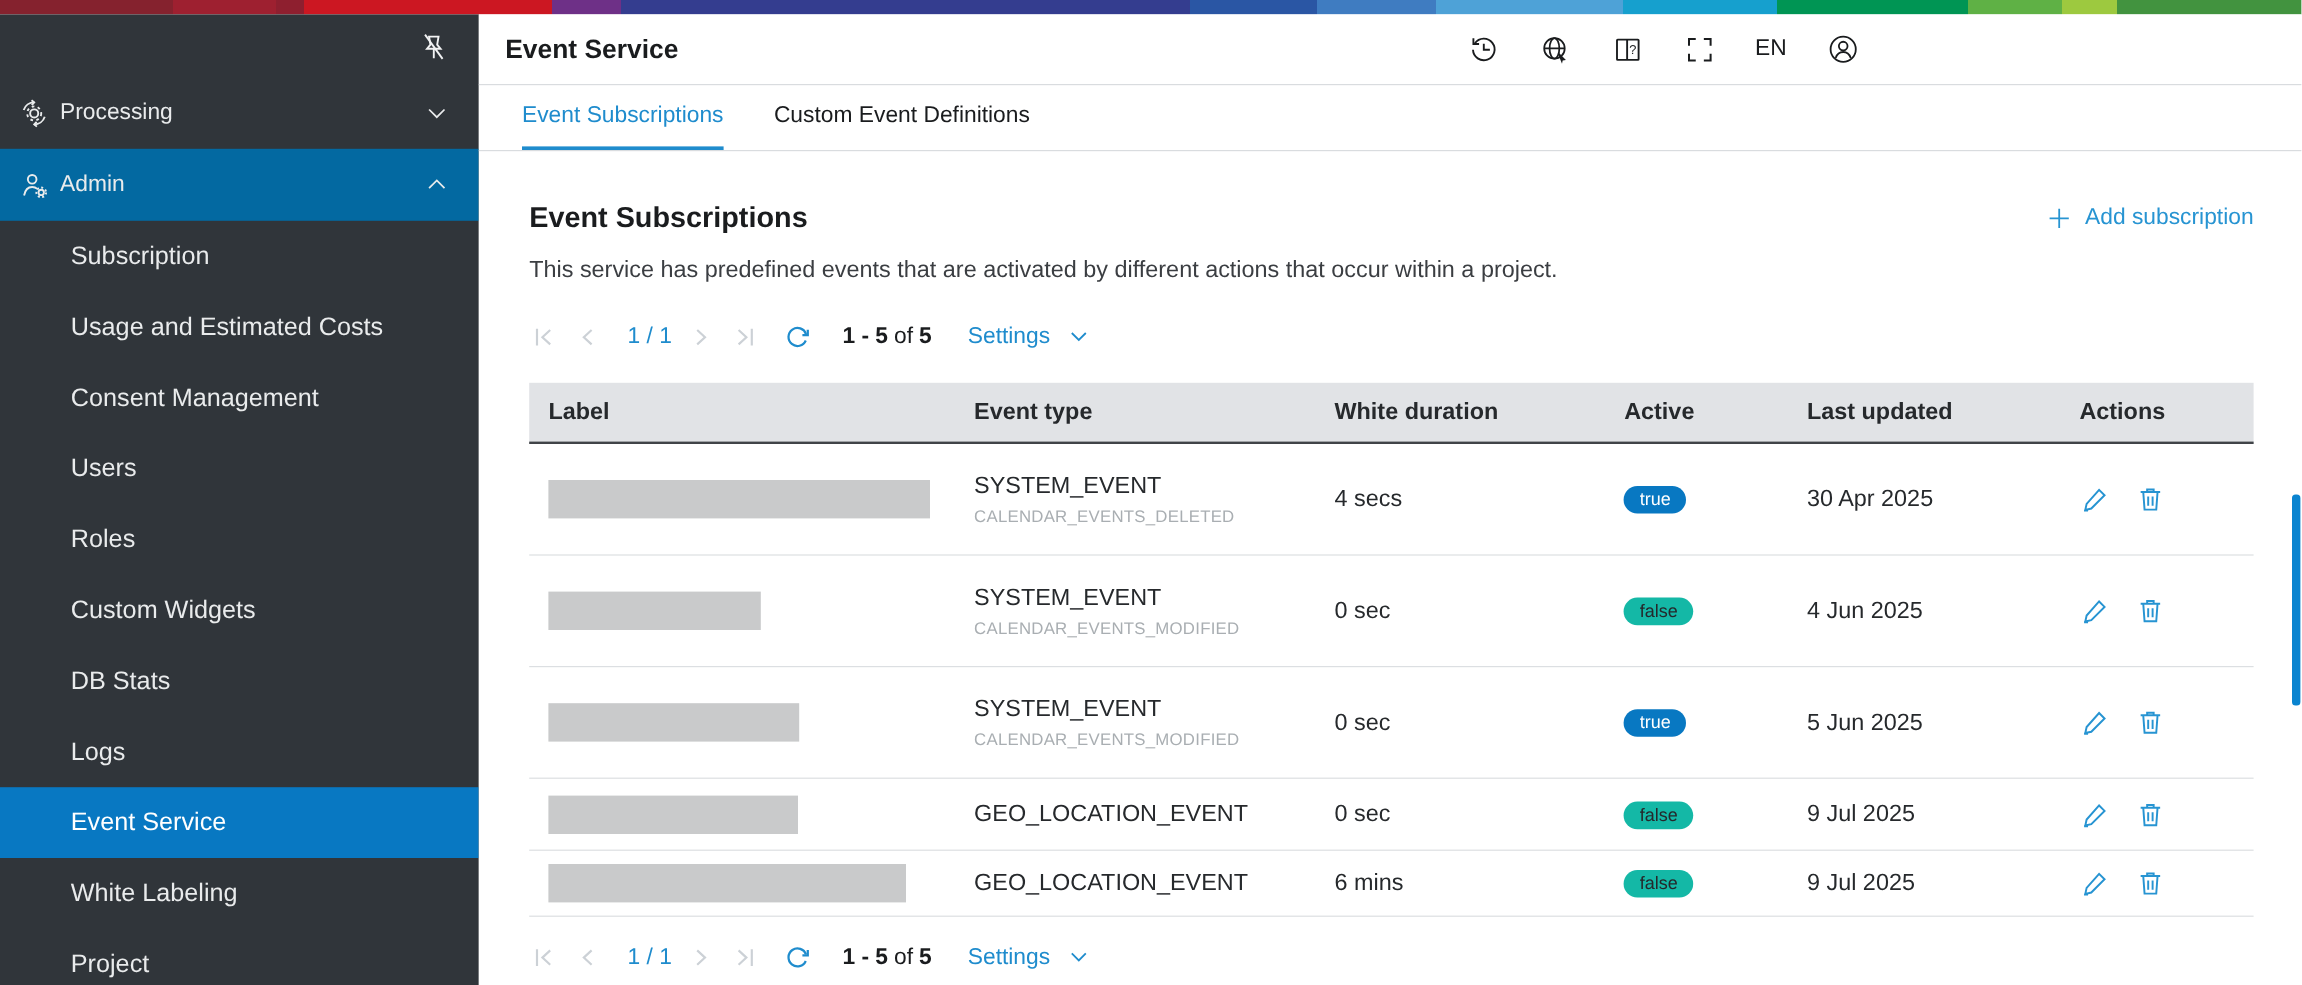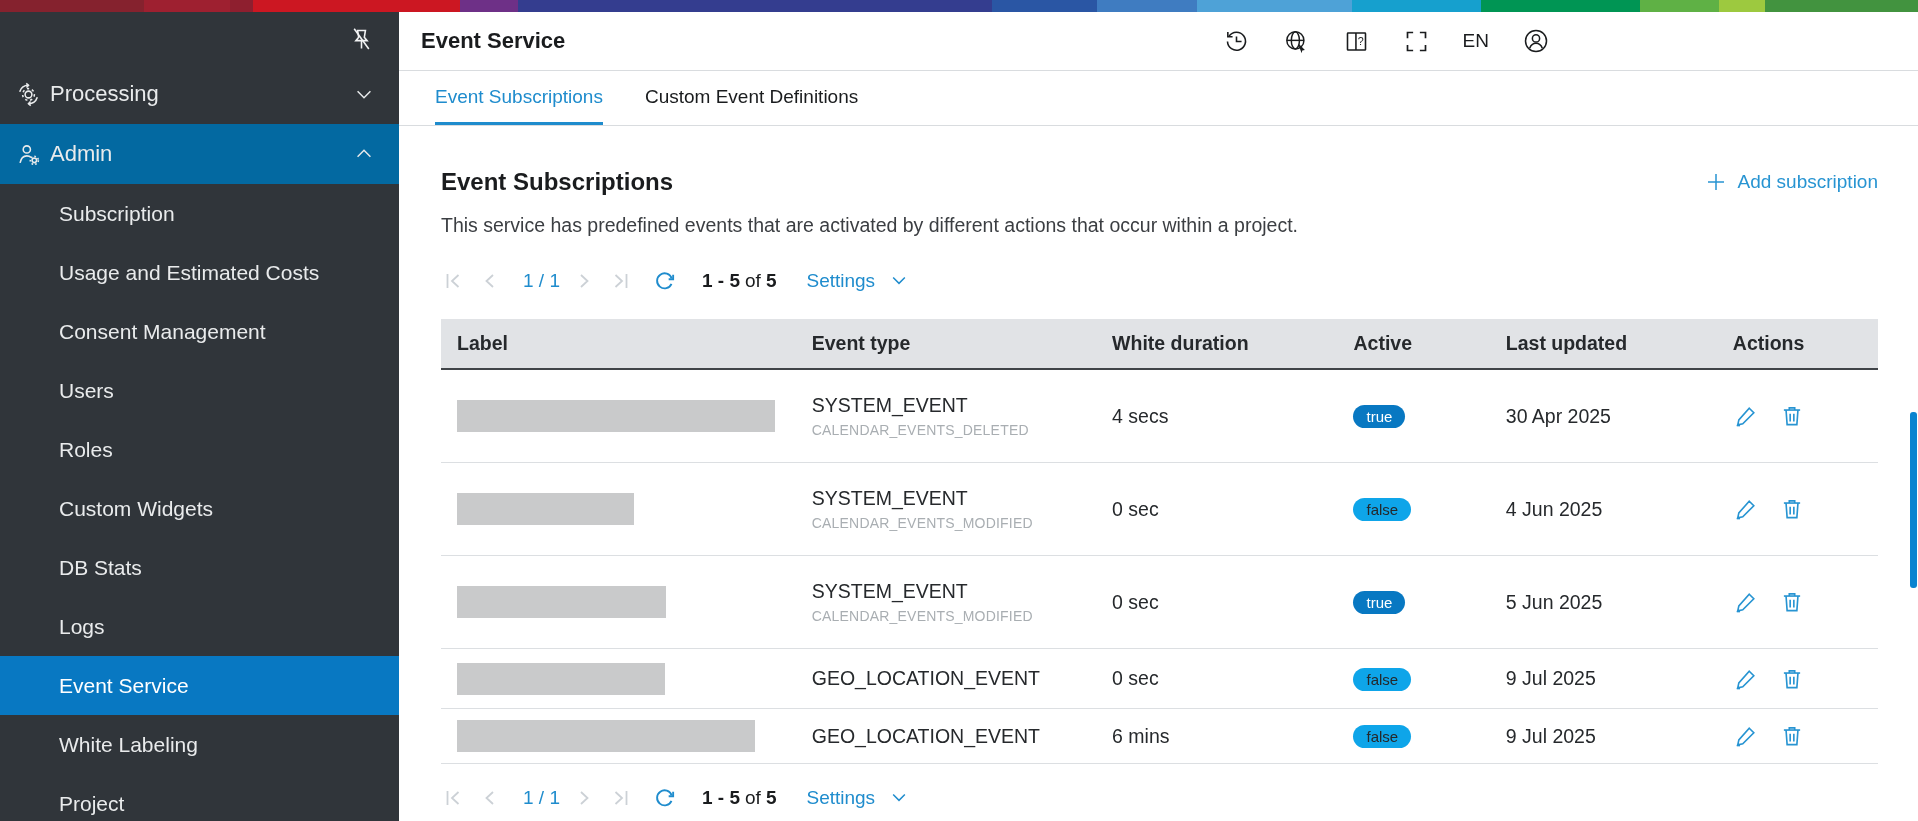--- a/index.html
+++ b/index.html
@@ -24,21 +24,21 @@
       #9DC93F 89.6%, #9DC93F 92%,
       #42933F 92%, #42933F 100%); }
 
   .app { display:flex; height:809px; }
 
   
   .sidebar { width:399px; flex:0 0 399px; background:#30353a; color:#e9ebec; overflow:hidden; }
   .pin-row { height:52px; position:relative; }
   .pin-row .icon { position:absolute; right:24px; top:14px; color:#f2f3f4; }
   .nav-item { height:60px; display:flex; align-items:center; padding:0 24px 0 14px;
-    font-size:22px; cursor:pointer; }
+    font-size:19px; cursor:pointer; }
   .nav-item .nav-ic { width:28px; height:28px; margin-right:8px; display:flex; align-items:center; justify-content:center; }
   .nav-item .nav-label { flex:1; }
   .nav-item.highlighted { background:#0369a1; }
   .subnav-item { height:59px; display:flex; align-items:center; padding-left:59px;
     font-size:21px; cursor:pointer; }
   .subnav-item.selected { background:#0878c2; color:#fff; }
 
   svg { display:block; }
 
   
@@ -86,21 +86,21 @@
   .t-row.h-short{ height:55px; }
   .cell { font-size:19.5px; color:#26292c; }
   .label-cell { padding-left:16px; }
   .redacted-bar { height:32px; background:#c9cacb; }
   .event-type { font-size:19.5px; color:#26292c; }
   .event-subtype { font-size:14px; color:#a9aeb2; margin-top:5px; letter-spacing:.2px; }
   .event-subtype:empty { display:none; }
   .badge { display:inline-block; min-width:24px; text-align:center; font-size:15px;
     padding:3px 13px; border-radius:13px; }
   .badge-true { background:#0878c2; color:#fff; }
-  .badge-false { background:#0ea5e9; color:#25282b; }
+  .badge-false { background:#14b8a6; color:#25282b; }
   .actions { display:flex; gap:20px; color:#2794d2; }
   .icon-btn { cursor:pointer; display:flex; align-items:center; }
 
   
   .scrollbar-thumb { position:absolute; right:1px; top:412px; width:7px; height:176px;
     background:#0a84d0; border-radius:3px; }
 </style>
 </head>
 <body>
 

